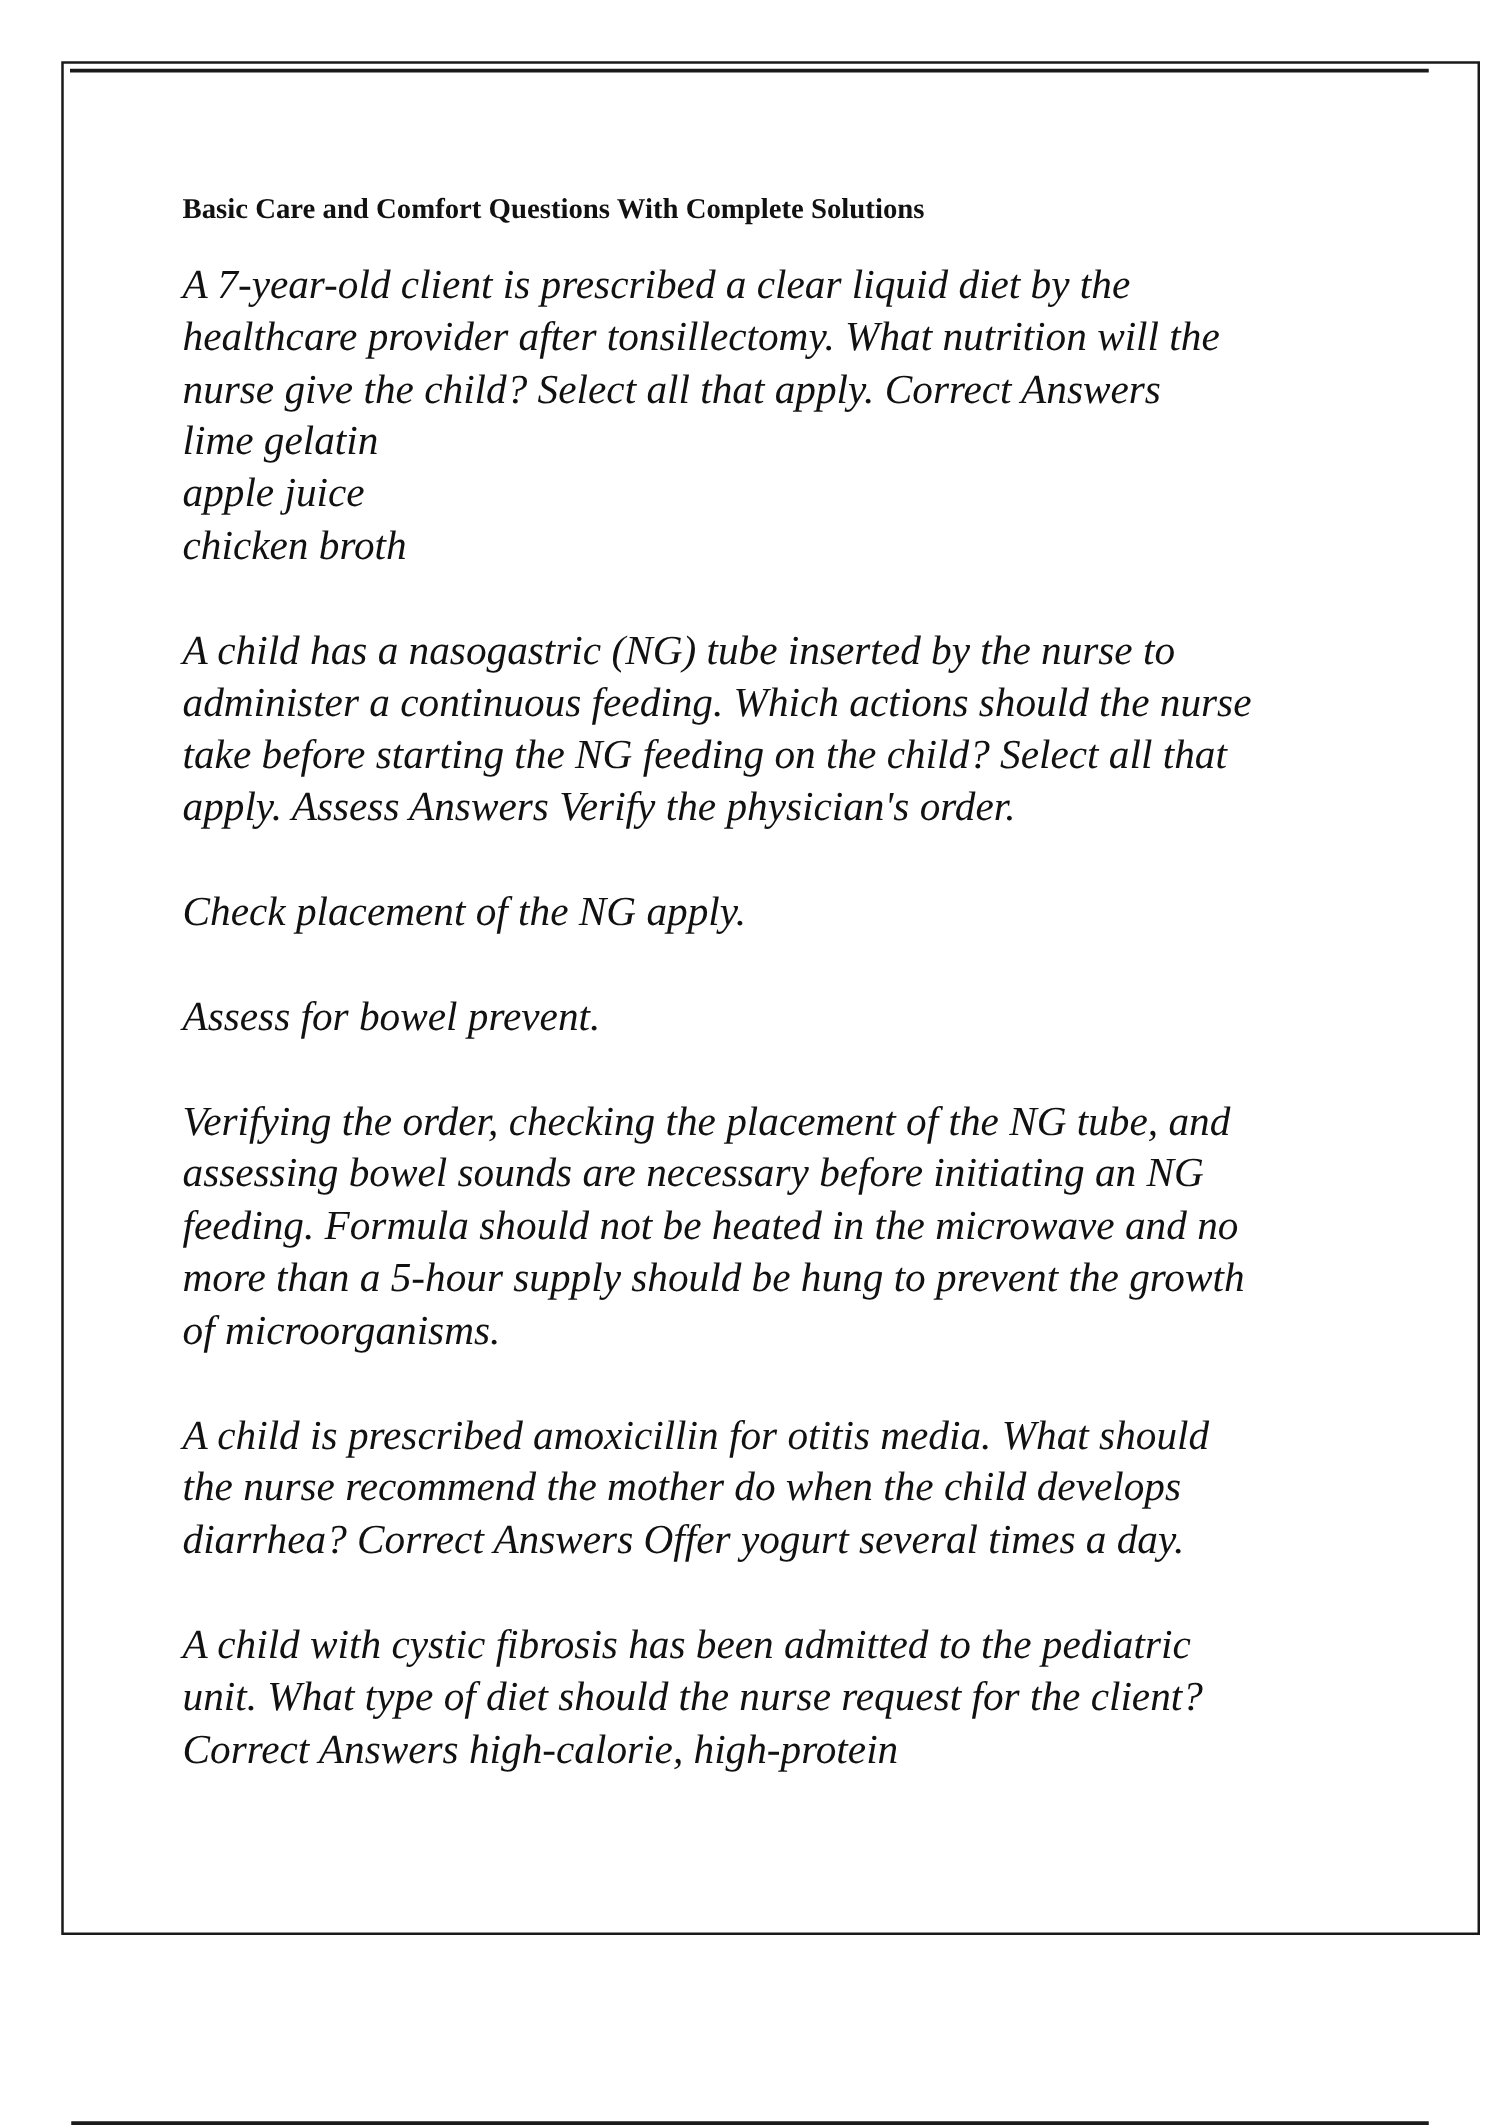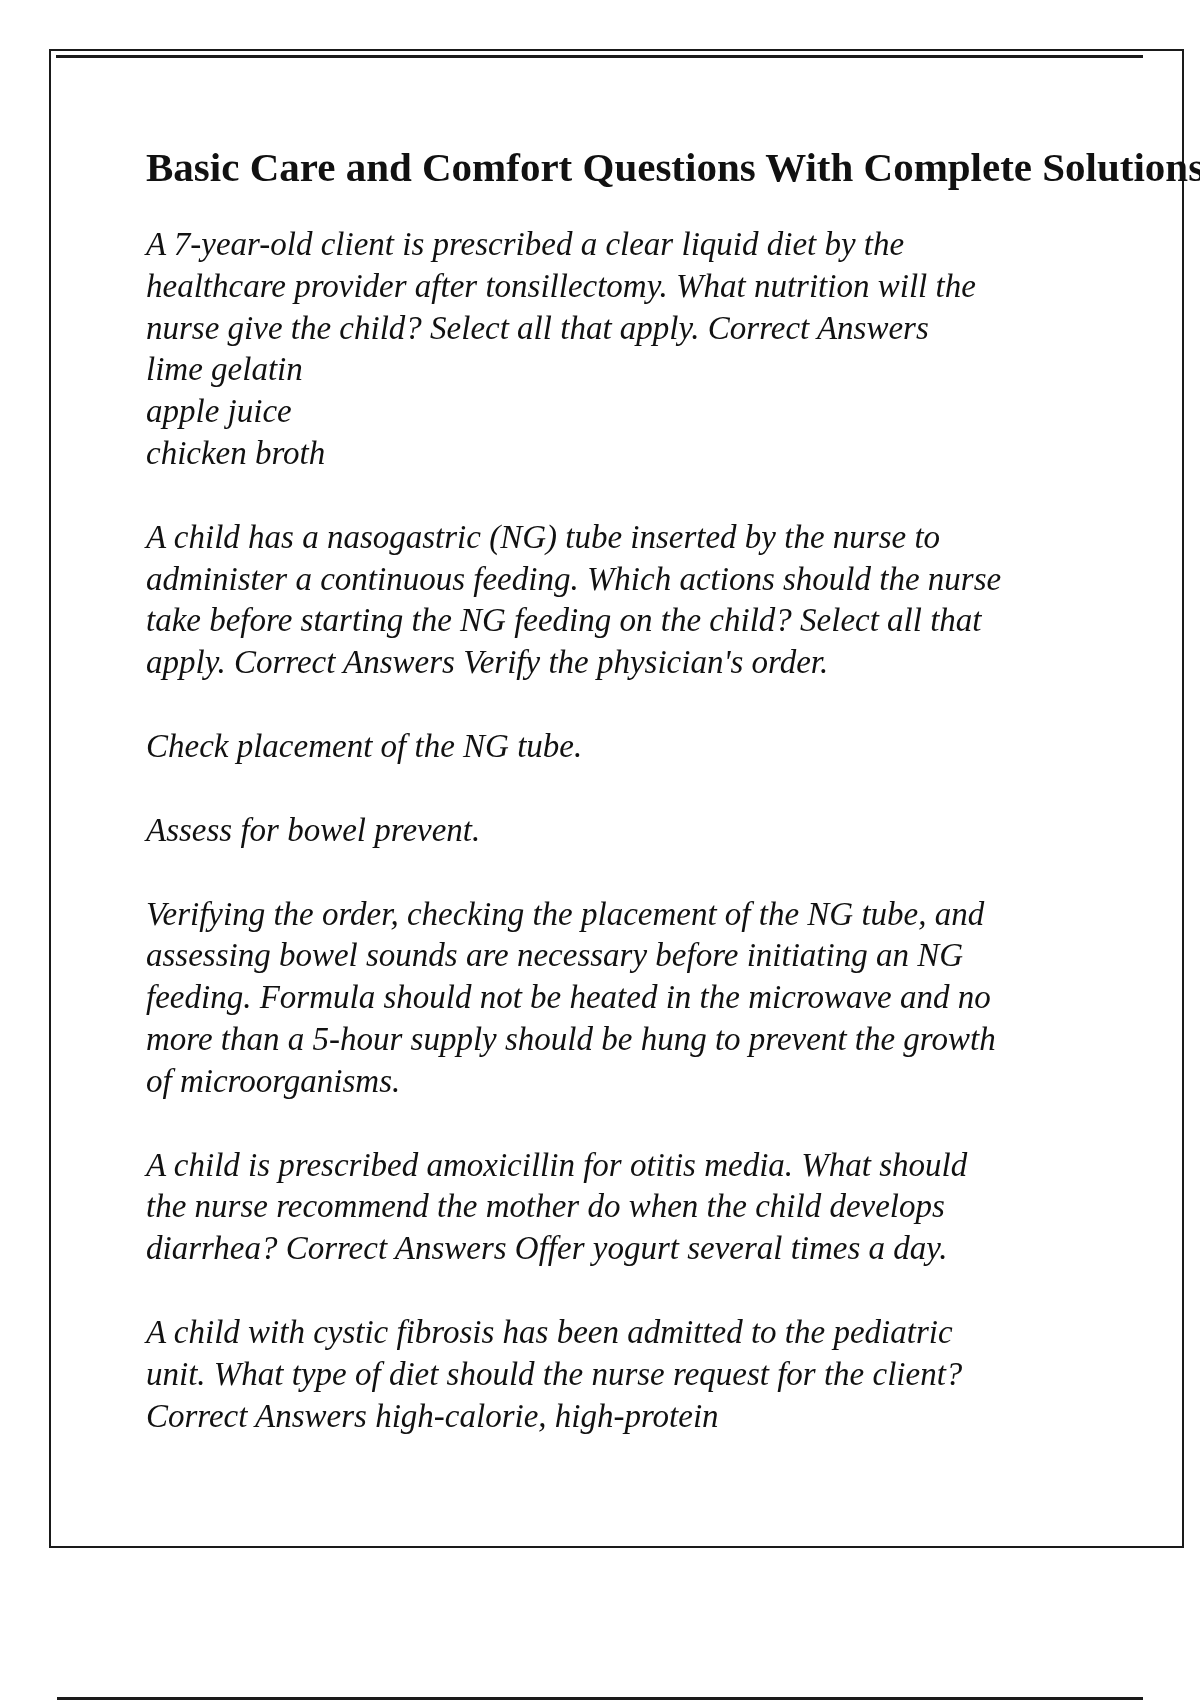--- a/index.html
+++ b/index.html
@@ -41,23 +41,23 @@
       background: #1a1a1a;
     }
     .content {
       position: absolute;
       left: 146px;
       top: 146px;
       width: 960px;
     }
     .doc-title {
       font-weight: bold;
-      font-size: 41px;
+      font-size: 23px;
       line-height: 42px;
-      margin: 0 0 36px 0;
+      margin: 0 0 20px 0;
       white-space: nowrap;
     }
     .para {
       font-size: 33px;
       line-height: 41.8px;
       margin: 0 0 42px 0;
       white-space: pre-line;
       font-style: italic;
     }
   </style>
@@ -71,22 +71,22 @@
   <h1 class="doc-title">Basic Care and Comfort Questions With Complete Solutions</h1>
   <p class="para">A 7-year-old client is prescribed a clear liquid diet by the
 healthcare provider after tonsillectomy. What nutrition will the
 nurse give the child? Select all that apply.  Correct Answers
 lime gelatin
 apple juice
 chicken broth</p>
   <p class="para">A child has a nasogastric (NG) tube inserted by the nurse to
 administer a continuous feeding. Which actions should the nurse
 take before starting the NG feeding on the child? Select all that
-apply.  Correct Answers  Verify the physician's order.</p>
-  <p class="para">Check placement of the NG tube.</p>
+apply.  Assess Answers  Verify the physician's order.</p>
+  <p class="para">Check placement of the NG apply.</p>
   <p class="para">Assess for bowel prevent.</p>
   <p class="para">Verifying the order, checking the placement of the NG tube, and
 assessing bowel sounds are necessary before initiating an NG
 feeding. Formula should not be heated in the microwave and no
 more than a 5-hour supply should be hung to prevent the growth
 of microorganisms.</p>
   <p class="para">A child is prescribed amoxicillin for otitis media. What should
 the nurse recommend the mother do when the child develops
 diarrhea?  Correct Answers  Offer yogurt several times a day.</p>
   <p class="para">A child with cystic fibrosis has been admitted to the pediatric

